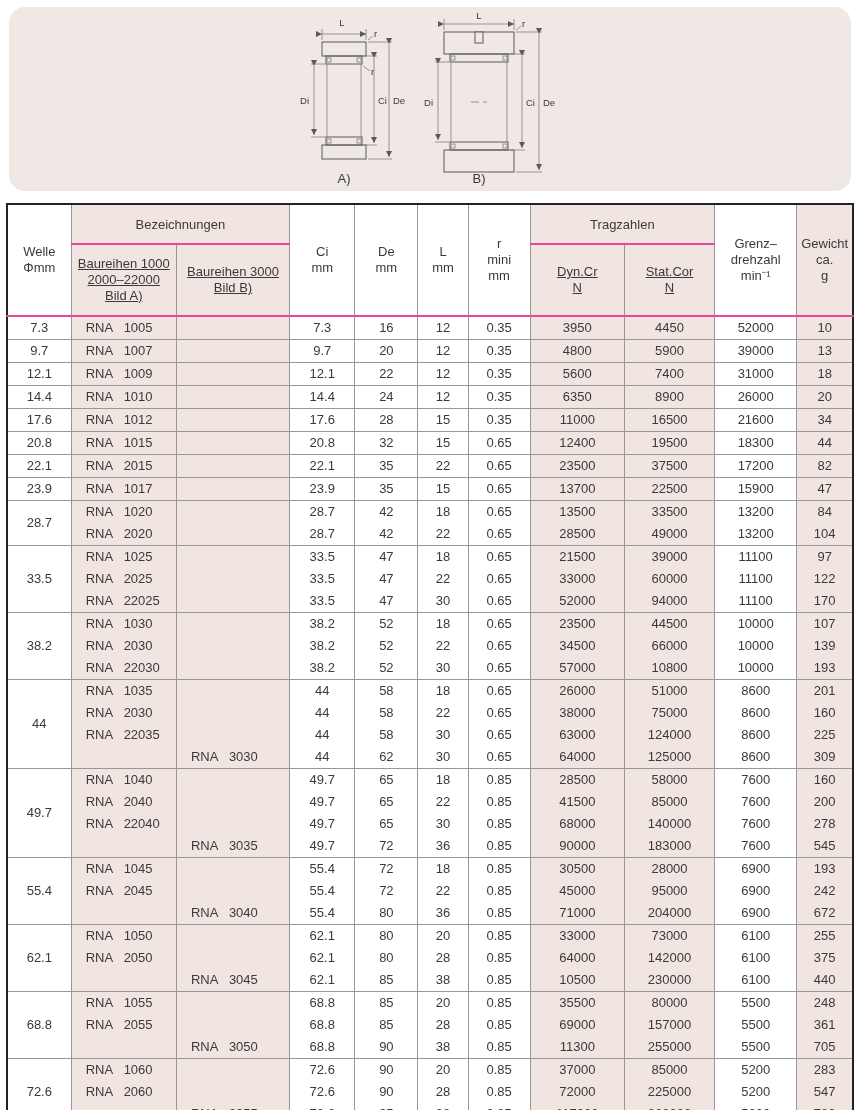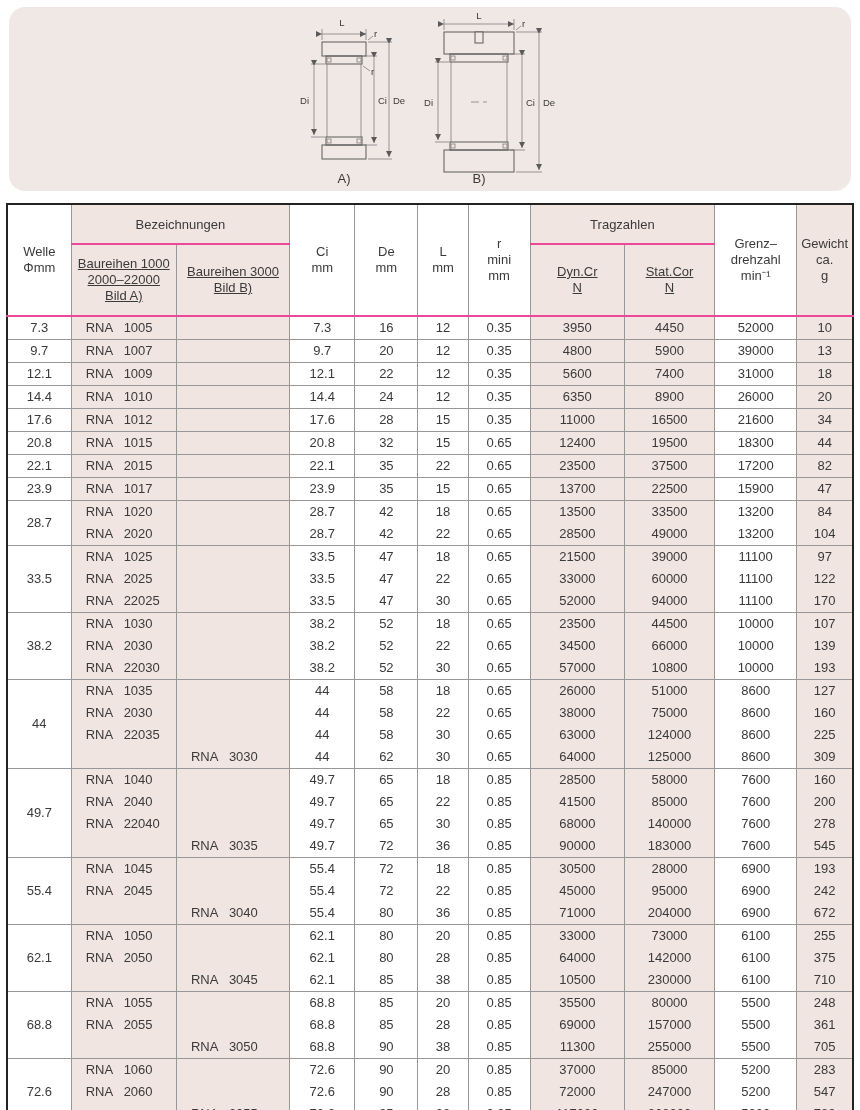--- a/index.html
+++ b/index.html
@@ -426,21 +426,21 @@
           <td rowspan="4">44</td>
           <td class="c-desig tint"><span class="dp">RNA</span><span class="dn">1035</span></td>
           <td class="c-desig tint"></td>
           <td>44</td>
           <td>58</td>
           <td>18</td>
           <td>0.65</td>
           <td class="tint">26000</td>
           <td class="tint">51000</td>
           <td>8600</td>
-          <td class="tint">127</td>
+          <td class="tint">201</td>
         </tr>
         <tr>
           <td class="c-desig tint"><span class="dp">RNA</span><span class="dn">2030</span></td>
           <td class="c-desig tint"></td>
           <td>44</td>
           <td>58</td>
           <td>22</td>
           <td>0.65</td>
           <td class="tint">38000</td>
           <td class="tint">75000</td>
@@ -585,21 +585,21 @@
         <tr>
           <td class="c-desig tint"></td>
           <td class="c-desig tint"><span class="dp">RNA</span><span class="dn">3045</span></td>
           <td>62.1</td>
           <td>85</td>
           <td>38</td>
           <td>0.85</td>
           <td class="tint">10500</td>
           <td class="tint">230000</td>
           <td>6100</td>
-          <td class="tint">710</td>
+          <td class="tint">440</td>
         </tr>
         <tr class="grp-first">
           <td rowspan="3">68.8</td>
           <td class="c-desig tint"><span class="dp">RNA</span><span class="dn">1055</span></td>
           <td class="c-desig tint"></td>
           <td>68.8</td>
           <td>85</td>
           <td>20</td>
           <td>0.85</td>
           <td class="tint">35500</td>
@@ -645,21 +645,21 @@
           <td class="tint">283</td>
         </tr>
         <tr>
           <td class="c-desig tint"><span class="dp">RNA</span><span class="dn">2060</span></td>
           <td class="c-desig tint"></td>
           <td>72.6</td>
           <td>90</td>
           <td>28</td>
           <td>0.85</td>
           <td class="tint">72000</td>
-          <td class="tint">247000</td>
+          <td class="tint">225000</td>
           <td>5200</td>
           <td class="tint">547</td>
         </tr>
         <tr>
           <td class="c-desig tint"></td>
           <td class="c-desig tint"><span class="dp">RNA</span><span class="dn">3055</span></td>
           <td>72.6</td>
           <td>95</td>
           <td>38</td>
           <td>0.85</td>

